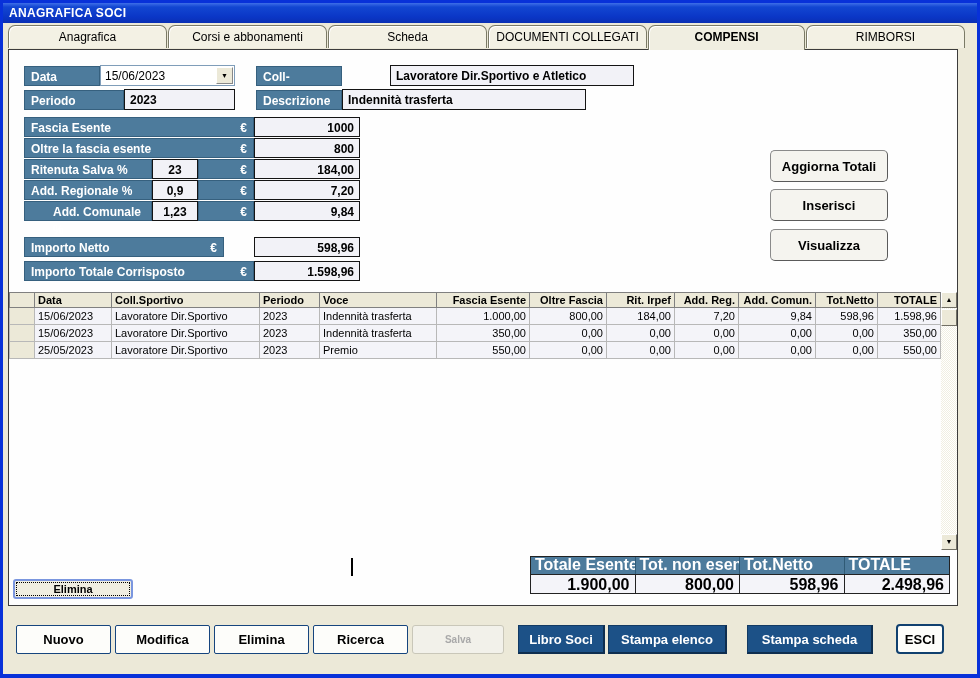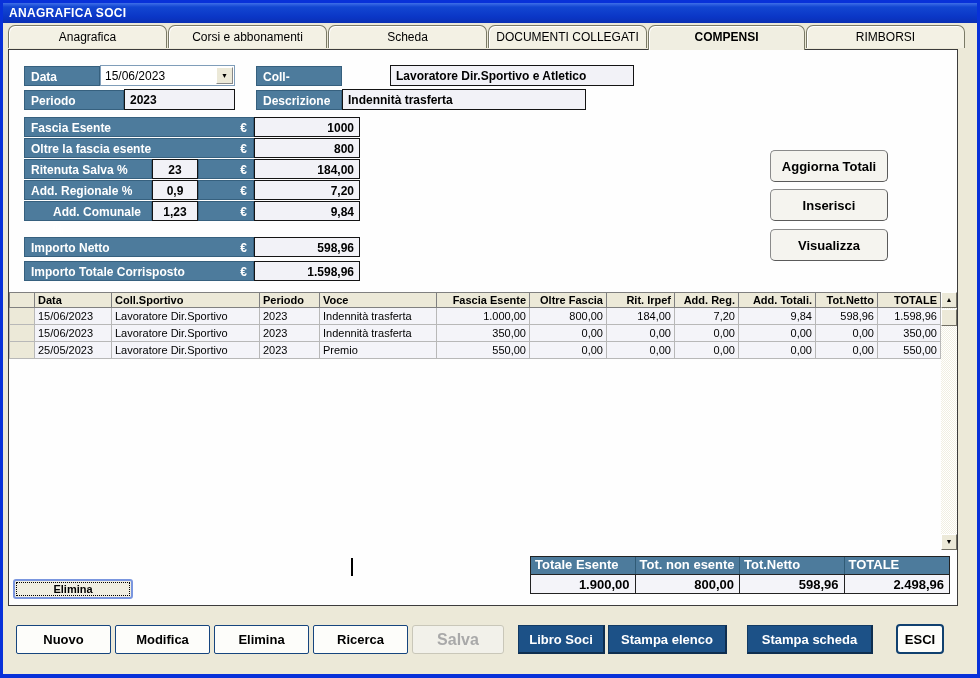--- a/index.html
+++ b/index.html
@@ -66,21 +66,21 @@
              z-index:2; }
   .sbtn { position:absolute; left:0; width:16px; height:16px; background:#ECE9D8;
           border:1px solid #fff; border-right-color:#716F64; border-bottom-color:#716F64;
           box-shadow:1px 1px 0 #404040 inset 0 0; font-size:7px; line-height:14px;
           text-align:center; color:#000; }
   .sthumb { position:absolute; left:0; top:17px; width:16px; height:17px;
             background:#ECE9D8; border:1px solid #fff; border-right-color:#716F64;
             border-bottom-color:#716F64; }
 
   
-  .sum { position:absolute; left:530px; top:556px; width:420px; font-size:13px; z-index:2;
+  .sum { position:absolute; left:530px; top:556px; width:420px; font-size:16px; z-index:2;
          border:1px solid #222; }
   .sumrow { display:flex; }
   .sh { background:#4D7B9C; color:#fff; font-weight:bold; padding:1px 4px;
         height:17px; line-height:14px; border-right:1px solid #2f5a75; white-space:nowrap; overflow:hidden;}
   .sv { background:#F4F4F9; font-weight:bold; text-align:right; padding:2px 5px;
         height:19px; line-height:15px; border-right:1px solid #222; border-top:1px solid #222; }
   .sw { width:105px; } .sumrow > .sw:last-child { border-right:none; }
 
   .mini-btn { position:absolute; left:13px; top:579px; width:120px; height:20px; z-index:2;
               background:#F0EEE1; border:2px solid #7A96DF; border-radius:3px;
@@ -88,21 +88,21 @@
               outline-offset:-4px; cursor:pointer; }
   .caret { position:absolute; left:351px; top:558px; width:2px; height:18px;
            background:#000; z-index:2; }
 
   
   .btn-w { position:absolute; top:625px; height:29px; background:#FDFDFA;
            border:1px solid #16457E; border-radius:2px; font-weight:bold;
            font-size:13px; color:#000; cursor:pointer; }
   .btn-dis { position:absolute; top:625px; height:29px; background:#F2F1EA;
              border:1px solid #C9C7B9; border-radius:3px; font-weight:bold;
-             font-size:16px; color:#A9A9A9; }
+             font-size:10px; color:#A9A9A9; }
   .btn-b { position:absolute; top:625px; height:29px; background:#1C5187;
            border:1px solid #123A63; border-right:2px solid #0E2E4F;
            border-bottom:2px solid #0E2E4F; color:#fff; font-weight:bold;
            font-size:13px; cursor:pointer; }
   .btn-esc { position:absolute; top:624px; height:30px; background:#FDFDFA;
              border:2px solid #10406F; border-radius:4px; font-weight:bold;
              font-size:13px; color:#000; cursor:pointer; }
 </style>
 </head>
 <body>
@@ -159,21 +159,21 @@
   </div>
   <div class="fld num" style="left:254px;top:180px;width:106px;height:20px;z-index:2;">7,20</div>
 
   <div class="lbar" style="left:24px;top:201px;width:128px;height:20px;z-index:2;padding-left:28px;">Add. Comunale %</div>
   <div class="fld ctr" style="left:152px;top:201px;width:46px;height:20px;z-index:2;">1,23</div>
   <div class="lbar" style="left:198px;top:201px;width:56px;height:20px;z-index:2;">
     <span class="eur">€</span>
   </div>
   <div class="fld num" style="left:254px;top:201px;width:106px;height:20px;z-index:2;">9,84</div>
 
-  <div class="lbar" style="left:24px;top:237px;width:230px;height:20px;z-index:2;">
+  <div class="lbar" style="left:24px;top:237px;width:200px;height:20px;z-index:2;">
     <span>Importo Netto</span>
     <span class="eur">€</span>
   </div>
   <div class="fld num" style="left:254px;top:237px;width:106px;height:20px;z-index:2;">598,96</div>
 
   <div class="lbar" style="left:24px;top:261px;width:230px;height:20px;z-index:2;">
     <span>Importo Totale Corrisposto</span>
     <span class="eur">€</span>
   </div>
   <div class="fld num" style="left:254px;top:261px;width:106px;height:20px;z-index:2;">1.598,96</div>
@@ -186,21 +186,21 @@
     <div class="trow">
       <div class="hc c0"></div>
       <div class="hc c1">Data</div>
       <div class="hc c2">Coll.Sportivo</div>
       <div class="hc c3">Periodo</div>
       <div class="hc c4">Voce</div>
       <div class="hc c5 num">Fascia Esente</div>
       <div class="hc c6 num">Oltre Fascia</div>
       <div class="hc c7 num">Rit. Irpef</div>
       <div class="hc c8 num">Add. Reg.</div>
-      <div class="hc c9 num">Add. Totali.</div>
+      <div class="hc c9 num">Add. Comun.</div>
       <div class="hc c10 num">Tot.Netto</div>
       <div class="hc c11 num">TOTALE</div>
     </div>
     <div class="trow">
       <div class="dc sel c0"></div>
       <div class="dc c1">15/06/2023</div>
       <div class="dc c2">Lavoratore Dir.Sportivo</div>
       <div class="dc c3">2023</div>
       <div class="dc c4">Indennità trasferta</div>
       <div class="dc c5 num">1.000,00</div>

